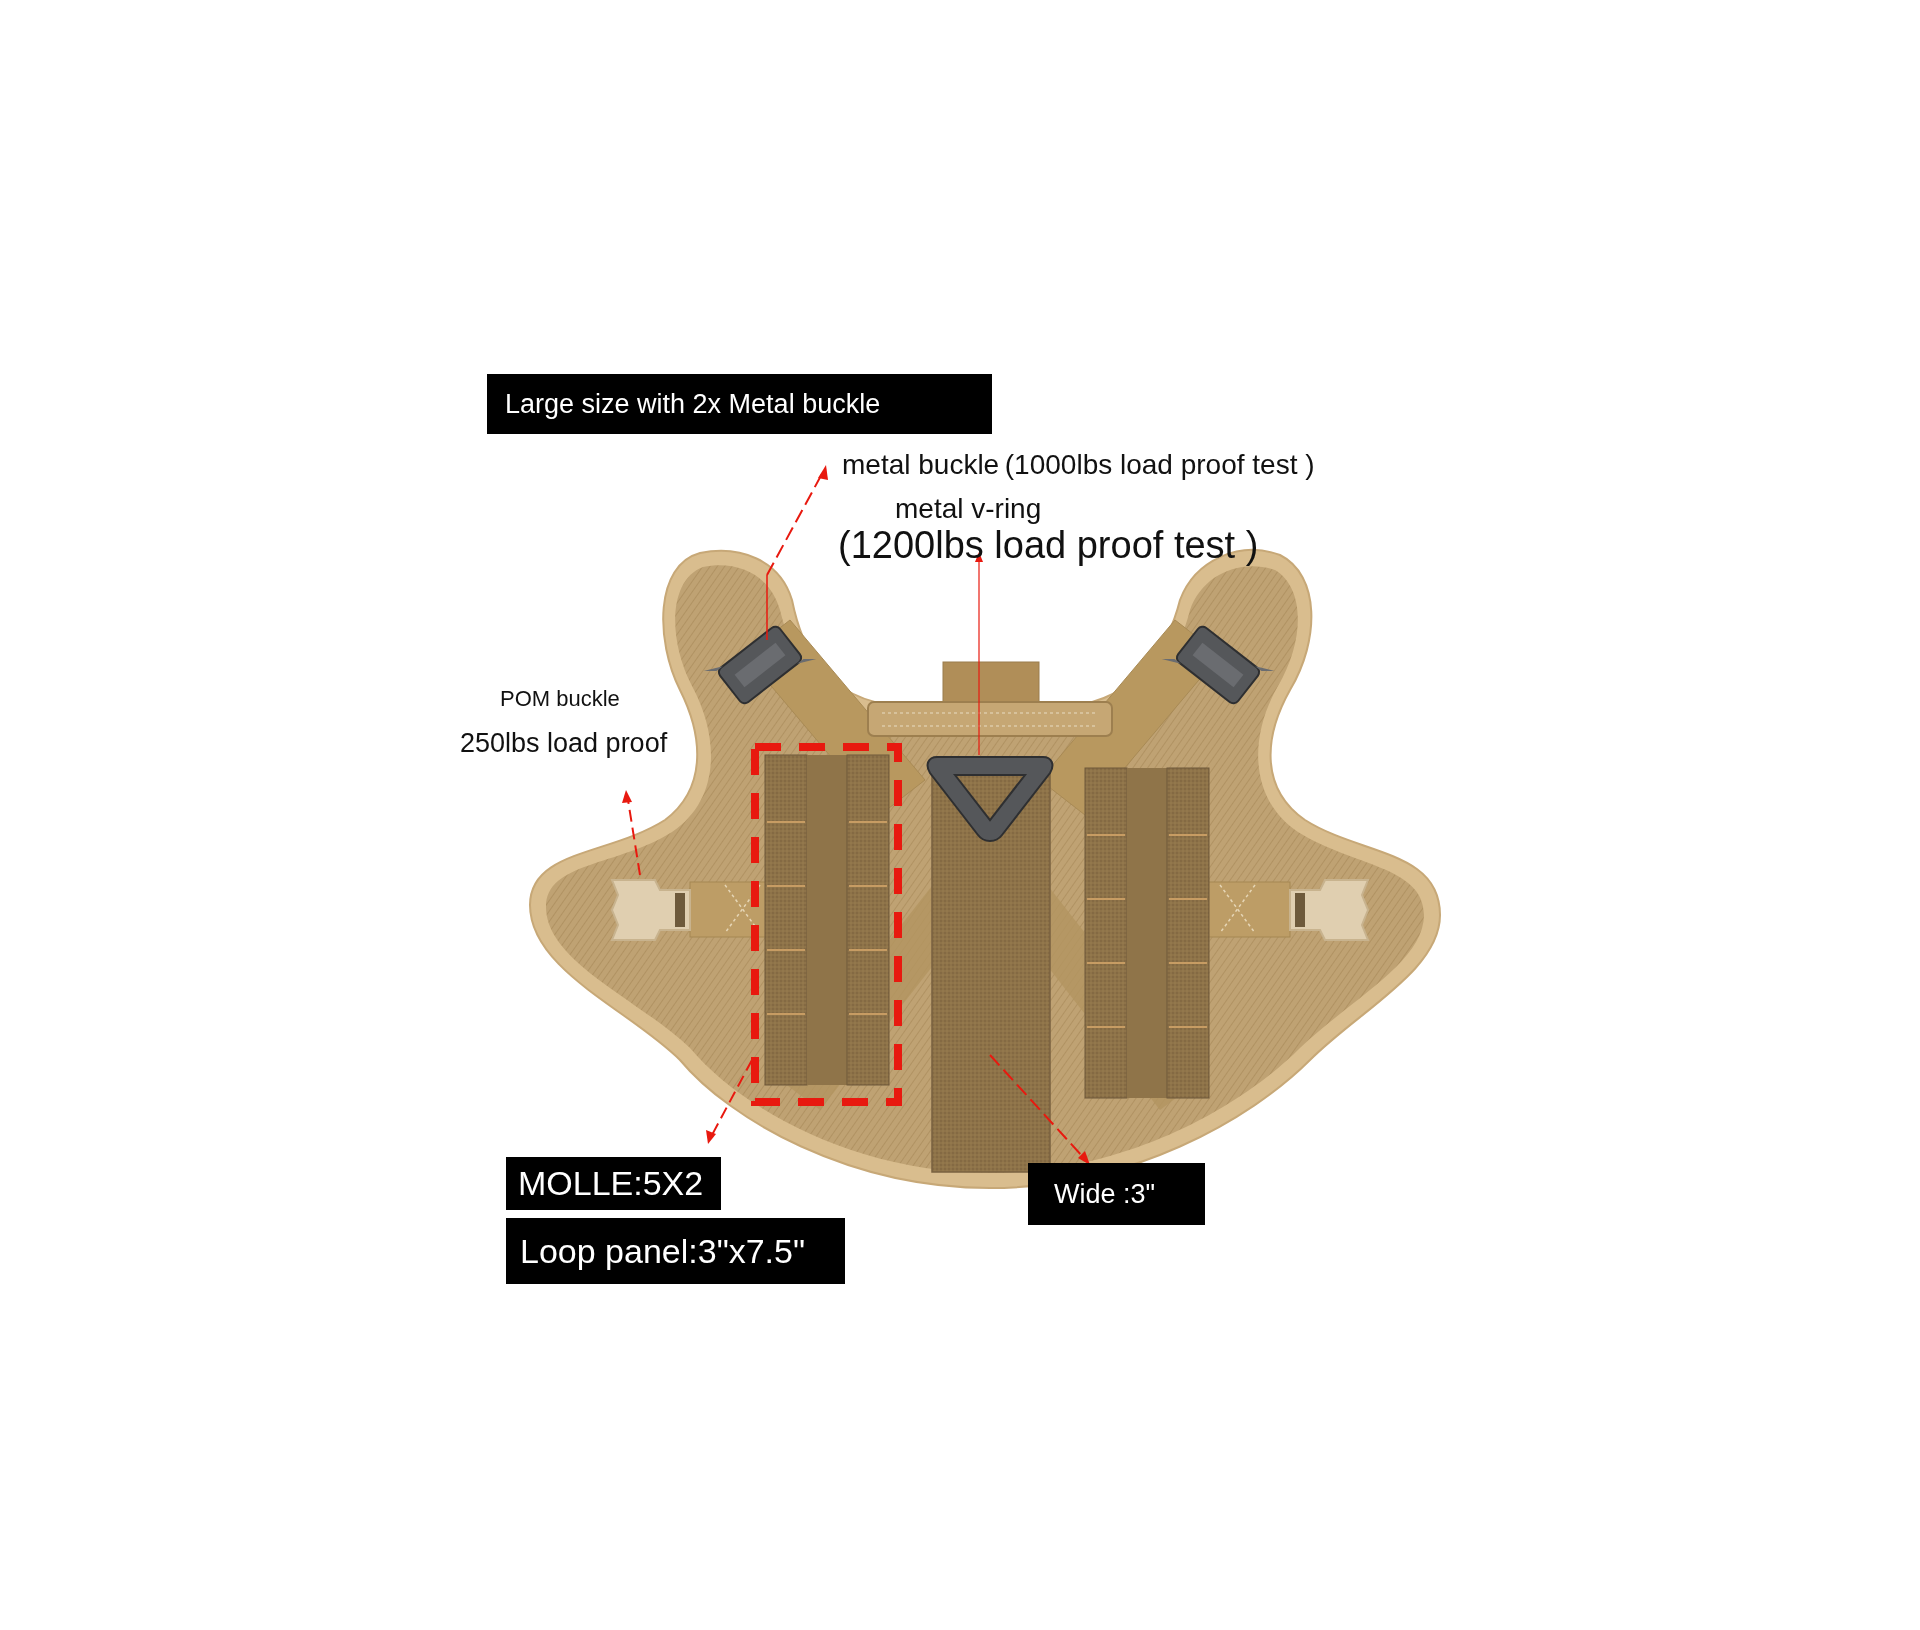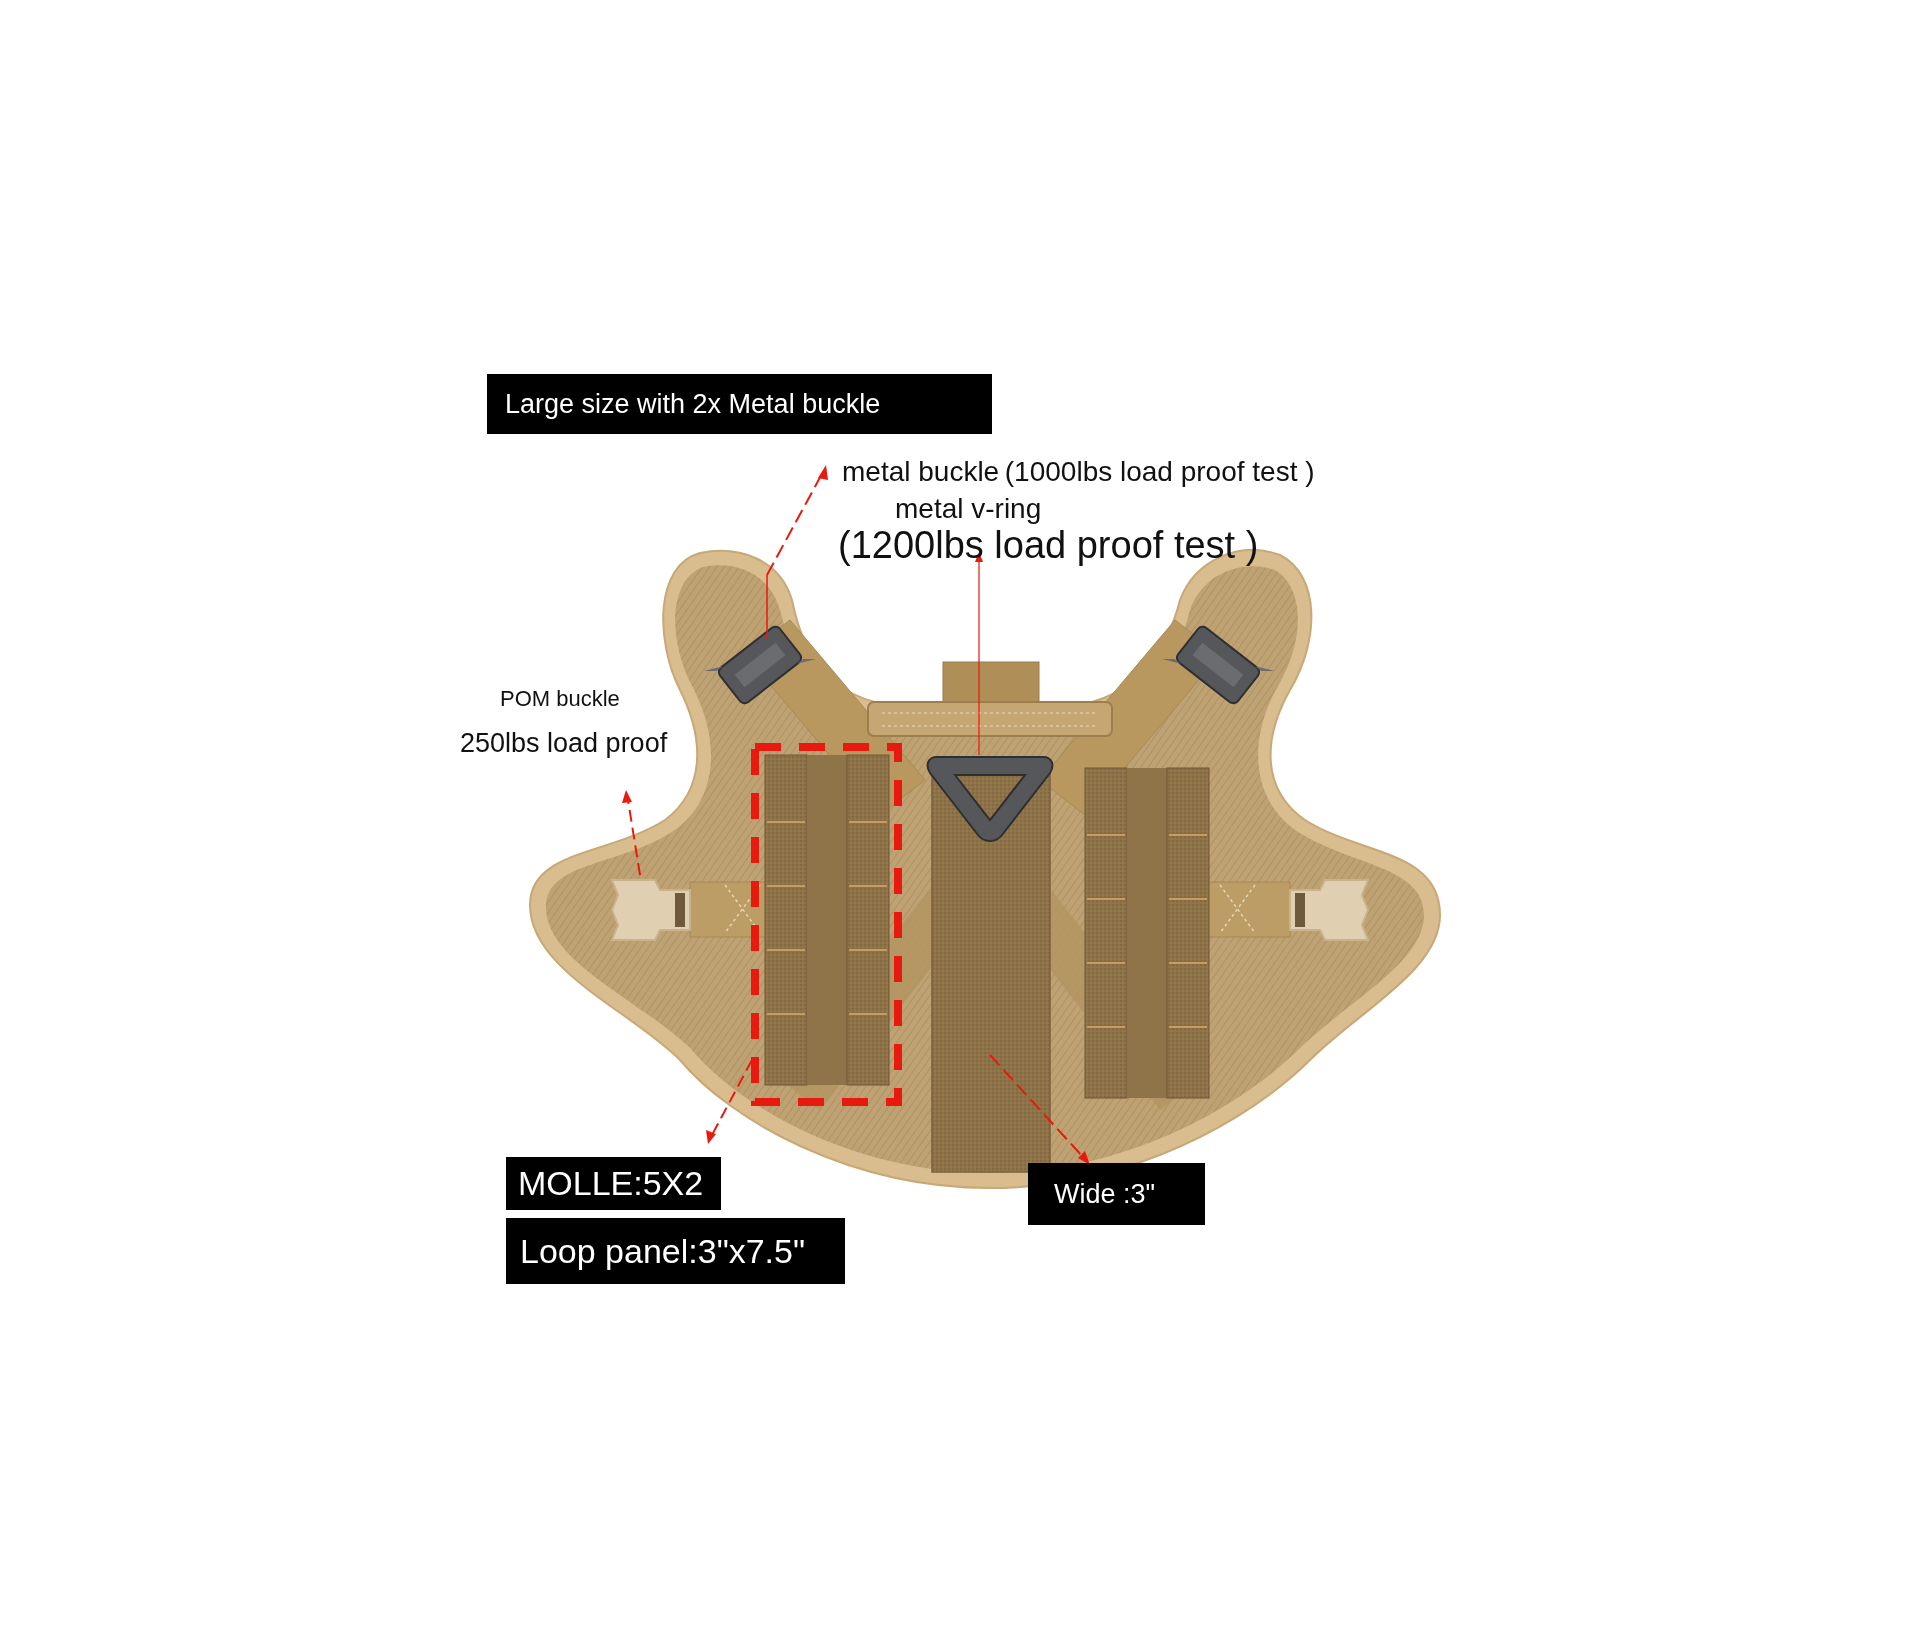--- a/index.html
+++ b/index.html
@@ -138,21 +138,21 @@
 
     <line x1="990" y1="1055" x2="1083" y2="1157" stroke-width="2" stroke-dasharray="14,6"></line>
     <polygon points="1090,1165 1078,1158 1085,1151" stroke="none"></polygon>
   </g>
 </svg>
 
 <div class="black-label" style="left:487px; top:349px; width:505px; height:60px; padding-left:18px; font-size:27px;margin-top:25px;">
   <span>Large size with 2x Metal buckle</span>
 </div>
 
-<div class="plain-label" style="left:842px; top:451px; font-size:28px;margin-top:7px;">metal buckle (1000lbs load proof test )</div>
+<div class="plain-label" style="left:842px; top:451px; font-size:28px;">metal buckle (1000lbs load proof test )</div>
 
 <div class="plain-label" style="left:895px; top:495px; font-size:28px;">metal v-ring</div>
 <div class="plain-label" style="left:838px; top:526px; font-size:38px;">(1200lbs load proof test )</div>
 
 <div class="plain-label" style="left:500px; top:688px; font-size:22px;">POM buckle</div>
 <div class="plain-label" style="left:460px; top:730px; font-size:27px;">250lbs load proof</div>
 
 <div class="black-label" style="left:506px; top:1157px; width:215px; height:53px; padding-left:12px; font-size:34px;">
   <span>MOLLE:5X2</span>
 </div>

